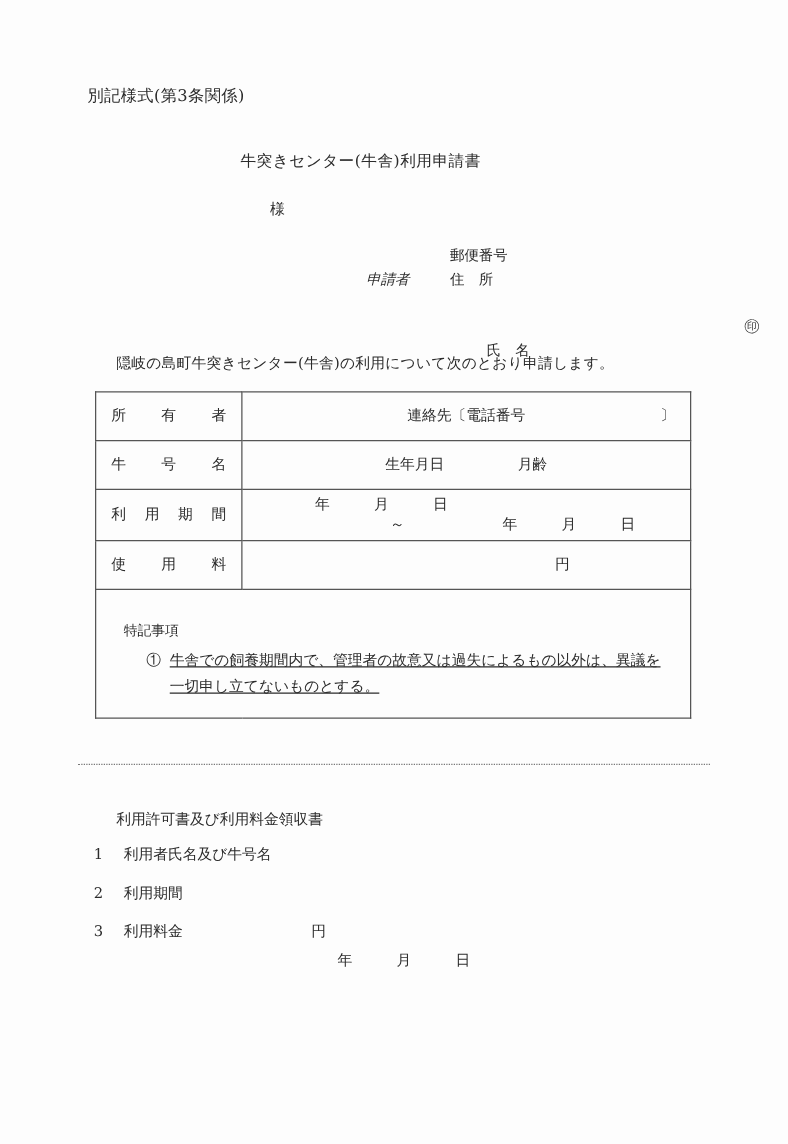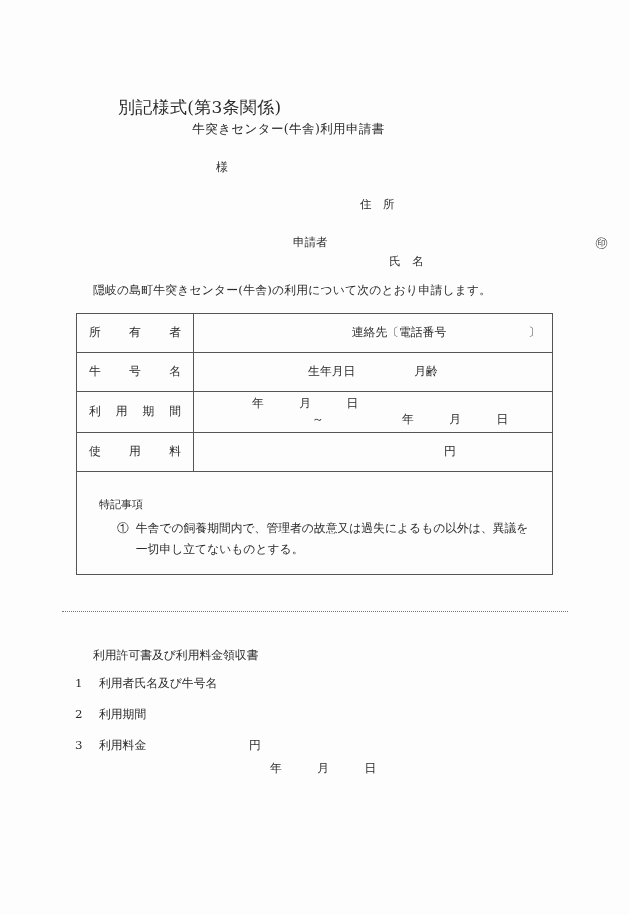--- a/index.html
+++ b/index.html
@@ -19,24 +19,23 @@
   .page {
     position: relative;
     width: 630px;
     height: 915px;
   }
 
   
   .form-code {
     position: absolute;
     left: 70px;
-    top: 96px;
-    font-size: 17px;
+    top: 68px;
+    font-size: 13px;
     letter-spacing: 0.3px;
-    margin-left: 48px;
   }
   .doc-title {
     position: absolute;
     left: 0;
     top: 121px;
     width: 539px;
     text-align: center;
     padding-left: 38px;
     box-sizing: border-box;
     font-size: 12.5px;
@@ -52,22 +51,23 @@
   
   .applicant-block {
     position: absolute;
     left: 293px;
     top: 195px;
     font-size: 11.5px;
   }
   .applicant-label {
     position: absolute;
     left: 0;
-    top: 40px;
+    top: 21px;
     white-space: nowrap;
+    font-style: italic;
   }
   .applicant-fields {
     position: absolute;
     left: 67px;
     top: 0;
     width: 230px;
   }
   .applicant-fields .fld {
     height: 19px;
     line-height: 19px;
@@ -122,21 +122,20 @@
   .contact-cell {
     position: relative;
     height: 38px;
   }
   .contact-text {
     position: absolute;
     left: 50%;
     top: 50%;
     transform: translate(-50%, -50%);
     white-space: pre;
-    margin-left: 26px;
   }
   .contact-bracket {
     position: absolute;
     right: 12px;
     top: 50%;
     transform: translateY(-50%);
   }
   .birth-cell {
     position: relative;
     height: 38px;
@@ -193,20 +192,21 @@
     font-size: 11.8px;
     line-height: 1.75;
     padding-left: 18px;
   }
   .note-num {
     flex: 0 0 auto;
     margin-right: 7px;
   }
   .note-text {
     flex: 1 1 auto;
+    text-decoration: underline;
   }
 
   
   .dotted-sep {
     position: absolute;
     left: 62px;
     top: 611px;
     width: 506px;
     border-top: 1px dotted #777;
   }
@@ -258,20 +258,21 @@
 
   <div class="form-code">別記様式(第3条関係)</div>
 
   <div class="doc-title">牛突きセンター(牛舎)利用申請書</div>
 
   <div class="addressee">様</div>
 
   <div class="applicant-block">
     <div class="applicant-label">申請者</div>
     <div class="applicant-fields">
+      <div class="fld">郵便番号</div>
       <div class="fld">住　所</div>
       <div class="fld" style="height:19px;"></div>
       <div class="fld">
         <span>氏　名</span>
         <span class="seal-mark">㊞</span>
       </div>
     </div>
   </div>
 
   <div class="intro">隠岐の島町牛突きセンター(牛舎)の利用について次のとおり申請します。</div>

